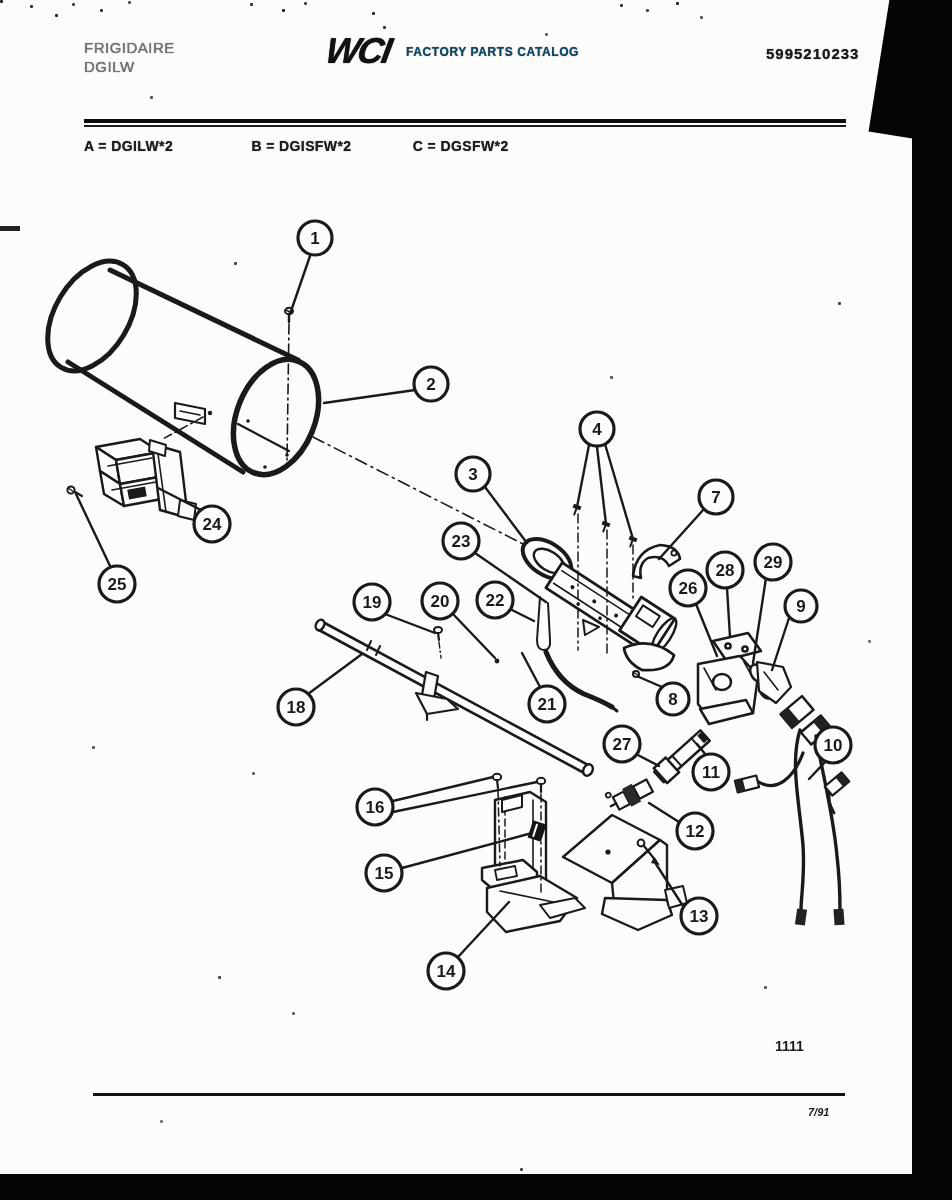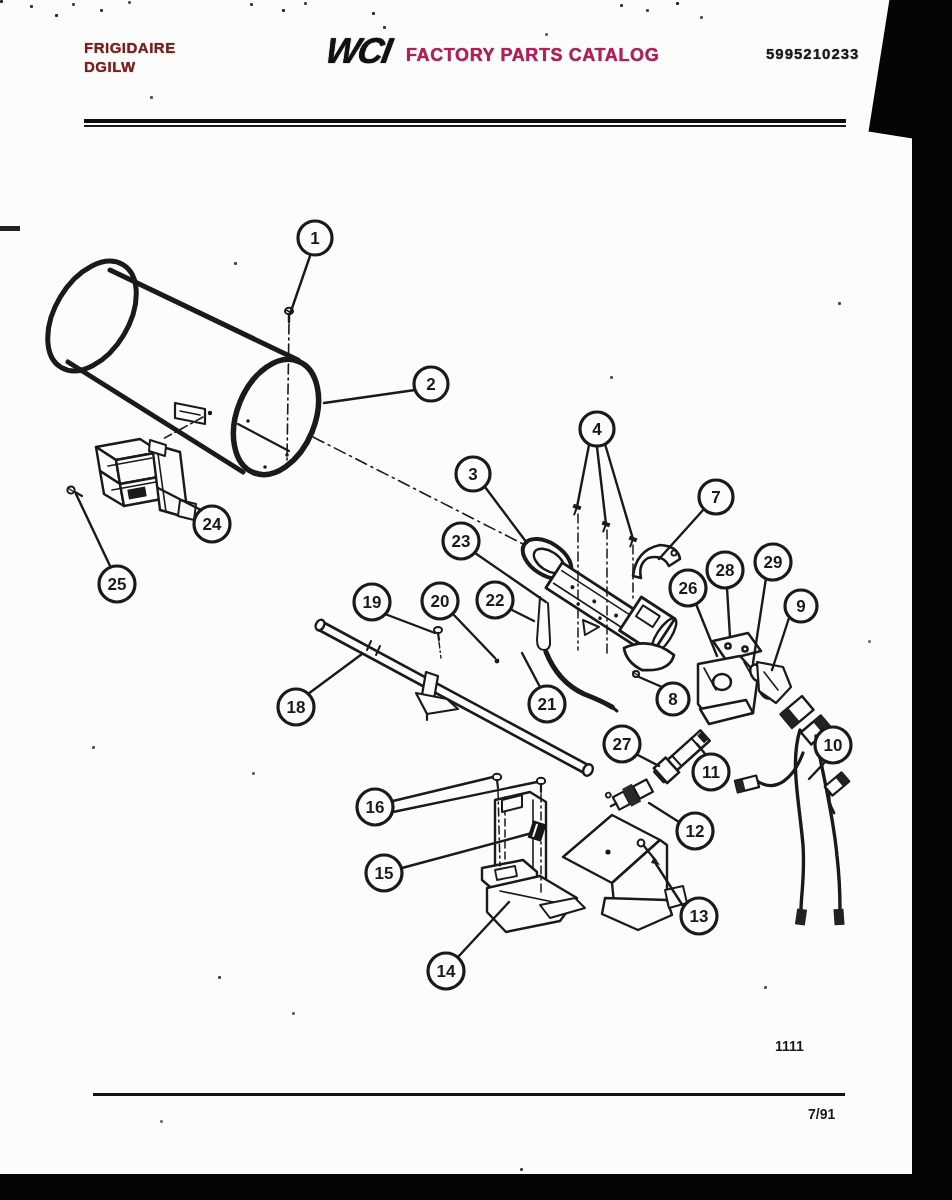--- a/index.html
+++ b/index.html
@@ -4,40 +4,40 @@
 <style>
   html,body{margin:0;padding:0;background:#555;}
   .page{
     position:relative;width:952px;height:1200px;margin:0 auto;
     background:#fcfcfb;overflow:hidden;
     font-family:"Liberation Sans","DejaVu Sans",sans-serif;
     color:#141414;
   }
   .abs{position:absolute;}
   
-  .brand{left:84px;top:38px;font-size:15px;font-weight:bold;letter-spacing:.5px;line-height:19px;
-         color:#7f1d1d;text-shadow:0 0 1px #444;}
+  .brand{left:84px;top:38px;font-size:15px;font-weight:normal;letter-spacing:.5px;line-height:19px;
+         color:#737373;text-shadow:0 0 1px #444;}
   .logo{left:326px;top:30px;font-size:36px;font-weight:bold;font-style:italic;
         transform:skewX(-10deg);letter-spacing:-2px;color:#111;text-shadow:0 0 1px #000;}
-  .catalog-title{left:406px;top:45px;font-size:18px;font-weight:bold;letter-spacing:.6px;
-        color:#be185d;text-shadow:0 0 1px #333;}
+  .catalog-title{left:406px;top:45px;font-size:12px;font-weight:bold;letter-spacing:.6px;
+        color:#0c4a6e;text-shadow:0 0 1px #333;}
   .catalog-number{left:748px;top:45px;font-size:15px;font-weight:bold;letter-spacing:1px;
         color:#1a1a1a;text-shadow:0 0 1px #333;padding-left:18px;}
   .rule-a{left:84px;top:119px;width:762px;height:4px;background:#0d0d0d;}
   .rule-b{left:84px;top:125px;width:762px;height:2px;background:#1a1a1a;}
   .models{left:84px;top:138px;width:560px;font-size:14px;font-weight:bold;
           letter-spacing:.4px;color:#1c1c1c;text-shadow:0 0 1px #444;}
   .models span{display:inline-block;}
   .model-b{margin-left:74px;}
   .model-c{margin-left:57px;}
   
   .fig-number{left:775px;top:1038px;font-size:14px;font-weight:bold;color:#1a1a1a;}
   .rule-footer{left:93px;top:1093px;width:752px;height:3px;background:#111;}
   .page-number{left:452px;top:1178px;font-size:20px;font-weight:bold;letter-spacing:1px;color:#161616;}
-  .rev-date{left:808px;top:1106px;font-size:14px;font-weight:bold;color:#1a1a1a;}
+  .rev-date{left:808px;top:1106px;font-size:11px;font-weight:bold;color:#1a1a1a;font-style:italic;}
   
   .bar-right{left:912px;top:0;width:40px;height:1200px;background:#050505;}
   .bar-right-top{left:880px;top:-14px;width:46px;height:150px;background:#050505;transform:rotate(9deg);}
   .bar-bottom{left:0;top:1174px;width:952px;height:26px;background:#050505;}
   .edge-dash{left:0;top:226px;width:20px;height:5px;background:#222;}
   .speck{left:0;top:0;width:3px;height:3px;background:#222;border-radius:1px;
     box-shadow:30px 5px #333,55px 14px #222,72px 3px #444,100px 9px #333,128px 1px #555,
       250px 3px #333,282px 9px #222,304px 2px #444,372px 12px #2a2a2a,383px 26px #333,
       620px 4px #333,646px 9px #444,676px 2px #222,700px 16px #555,
       150px 96px #555,234px 262px #444,545px 33px #666,
@@ -54,20 +54,25 @@
   <div class="abs brand">
     <div>FRIGIDAIRE</div>
     <div>DGILW</div>
   </div>
   <div class="abs logo">WCI</div>
   <div class="abs catalog-title">FACTORY PARTS CATALOG</div>
   <div class="abs catalog-number">5995210233</div>
   <div class="abs rule-a"></div>
   <div class="abs rule-b"></div>
 
+  <div class="abs models">
+    <span class="model-a">A = DGILW*2</span>
+    <span class="model-b">B = DGISFW*2</span>
+    <span class="model-c">C = DGSFW*2</span>
+  </div>
 
   <svg class="abs" style="left:0;top:0" width="952" height="1200" viewBox="0 0 952 1200" fill="none" stroke="#1a1a1a" stroke-linecap="round" stroke-linejoin="round">
 
     <g>
       <ellipse cx="92" cy="316" rx="37" ry="60" transform="rotate(31 92 316)" stroke-width="5"></ellipse>
       <line x1="110" y1="270" x2="298" y2="360" stroke-width="5"></line>
       <line x1="68" y1="362" x2="243" y2="472" stroke-width="5"></line>
       <ellipse cx="276" cy="417" rx="39" ry="60" transform="rotate(22 276 417)" stroke-width="5.5"></ellipse>
       <line x1="238" y1="424" x2="289" y2="451" stroke-width="2.2"></line>
       <circle cx="248" cy="421" r="1.8" fill="#1a1a1a" stroke="none"></circle>

